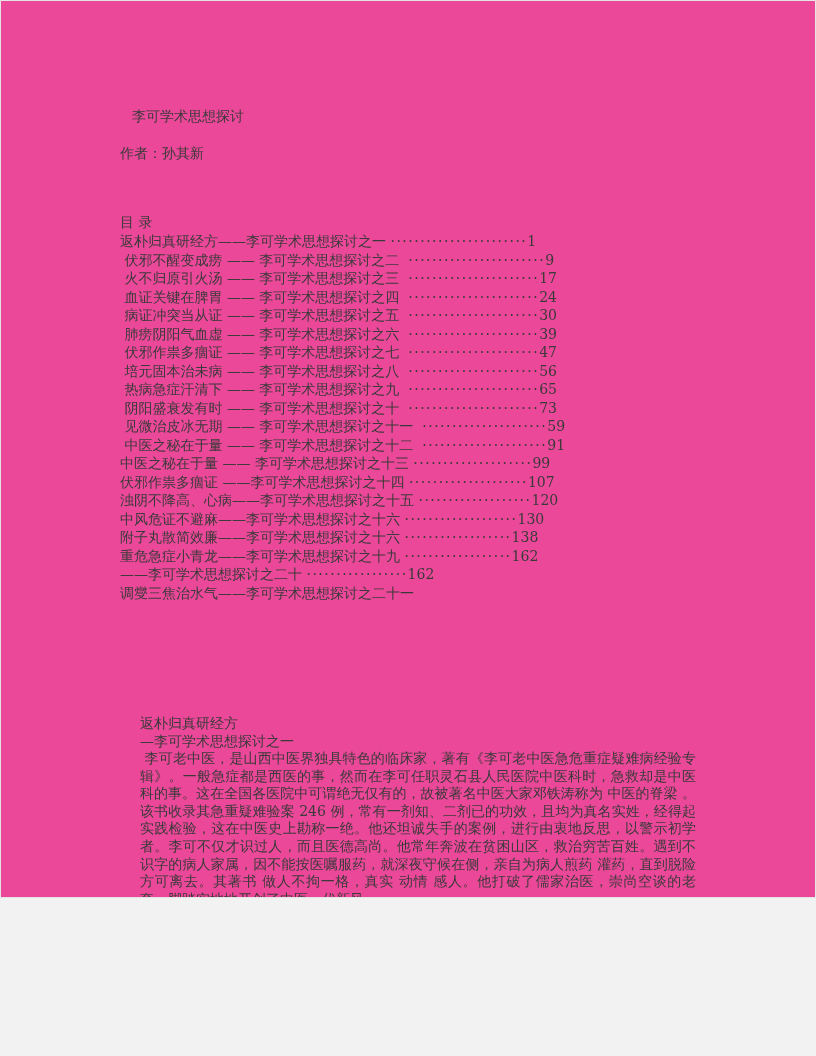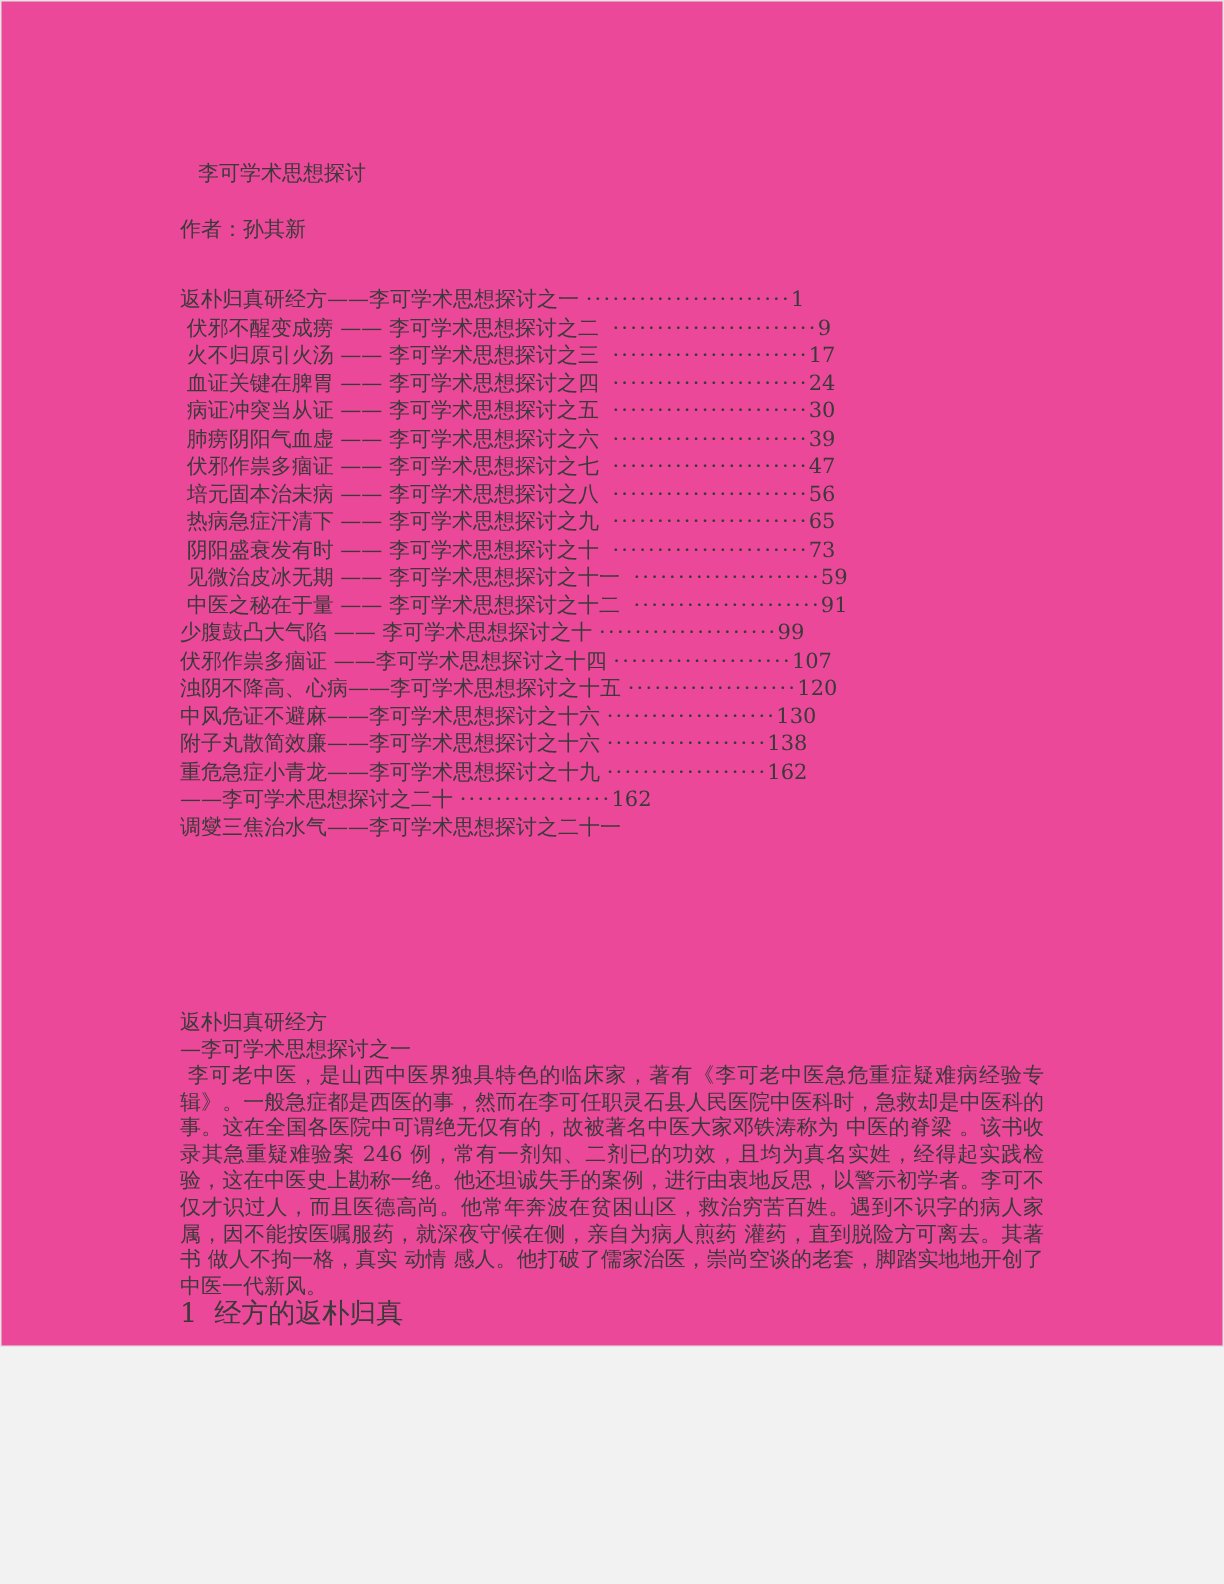--- a/index.html
+++ b/index.html
@@ -36,32 +36,32 @@
     line-height: 19px;
     white-space: pre;
   }
   .toc-heading {
     margin-top: 50px;
     font-size: 14px;
     line-height: 19px;
     white-space: pre;
   }
   .toc-list {
-    margin-top: 28px;
   }
   .toc-row {
     font-size: 14px;
     line-height: 18.5px;
     white-space: pre;
   }
   .toc-dots {
     letter-spacing: 1.5px;
   }
   .article {
     margin-top: 112px;
+    margin-left: 20px;
   }
   .article-title,
   .article-subtitle {
     font-size: 14px;
     line-height: 18px;
     white-space: pre;
   }
   .article-paragraph {
     margin: 0;
     font-size: 14px;
@@ -77,35 +77,36 @@
 </style>
 </head>
 <body>
 
 <div class="page">
   <div class="content">
 
     <div class="doc-title">李可学术思想探讨</div>
     <div class="doc-author">作者：孙其新</div>
 
+    <div class="toc-heading">目 录</div>
 
     <div class="toc-list">
       <div class="toc-row"><span class="toc-label">返朴归真研经方——李可学术思想探讨之一 </span><span class="toc-dots">·······················</span><span class="toc-page">1</span></div>
       <div class="toc-row"><span class="toc-label"> 伏邪不醒变成痨 —— 李可学术思想探讨之二  </span><span class="toc-dots">·······················</span><span class="toc-page">9</span></div>
       <div class="toc-row"><span class="toc-label"> 火不归原引火汤 —— 李可学术思想探讨之三  </span><span class="toc-dots">······················</span><span class="toc-page">17</span></div>
       <div class="toc-row"><span class="toc-label"> 血证关键在脾胃 —— 李可学术思想探讨之四  </span><span class="toc-dots">······················</span><span class="toc-page">24</span></div>
       <div class="toc-row"><span class="toc-label"> 病证冲突当从证 —— 李可学术思想探讨之五  </span><span class="toc-dots">······················</span><span class="toc-page">30</span></div>
       <div class="toc-row"><span class="toc-label"> 肺痨阴阳气血虚 —— 李可学术思想探讨之六  </span><span class="toc-dots">······················</span><span class="toc-page">39</span></div>
       <div class="toc-row"><span class="toc-label"> 伏邪作祟多痼证 —— 李可学术思想探讨之七  </span><span class="toc-dots">······················</span><span class="toc-page">47</span></div>
       <div class="toc-row"><span class="toc-label"> 培元固本治未病 —— 李可学术思想探讨之八  </span><span class="toc-dots">······················</span><span class="toc-page">56</span></div>
       <div class="toc-row"><span class="toc-label"> 热病急症汗清下 —— 李可学术思想探讨之九  </span><span class="toc-dots">······················</span><span class="toc-page">65</span></div>
       <div class="toc-row"><span class="toc-label"> 阴阳盛衰发有时 —— 李可学术思想探讨之十  </span><span class="toc-dots">······················</span><span class="toc-page">73</span></div>
       <div class="toc-row"><span class="toc-label"> 见微治皮冰无期 —— 李可学术思想探讨之十一  </span><span class="toc-dots">·····················</span><span class="toc-page">59</span></div>
       <div class="toc-row"><span class="toc-label"> 中医之秘在于量 —— 李可学术思想探讨之十二  </span><span class="toc-dots">·····················</span><span class="toc-page">91</span></div>
-      <div class="toc-row"><span class="toc-label">少腹鼓凸大气陷 —— 李可学术思想探讨之十 </span><span class="toc-dots">····················</span><span class="toc-page">99</span></div>
+      <div class="toc-row"><span class="toc-label">中医之秘在于量 —— 李可学术思想探讨之十三 </span><span class="toc-dots">····················</span><span class="toc-page">99</span></div>
       <div class="toc-row"><span class="toc-label">伏邪作祟多痼证 ——李可学术思想探讨之十四 </span><span class="toc-dots">····················</span><span class="toc-page">107</span></div>
       <div class="toc-row"><span class="toc-label">浊阴不降高、心病——李可学术思想探讨之十五 </span><span class="toc-dots">···················</span><span class="toc-page">120</span></div>
       <div class="toc-row"><span class="toc-label">中风危证不避麻——李可学术思想探讨之十六 </span><span class="toc-dots">···················</span><span class="toc-page">130</span></div>
       <div class="toc-row"><span class="toc-label">附子丸散简效廉——李可学术思想探讨之十六 </span><span class="toc-dots">··················</span><span class="toc-page">138</span></div>
       <div class="toc-row"><span class="toc-label">重危急症小青龙——李可学术思想探讨之十九 </span><span class="toc-dots">··················</span><span class="toc-page">162</span></div>
       <div class="toc-row"><span class="toc-label">——李可学术思想探讨之二十 </span><span class="toc-dots">·················</span><span class="toc-page">162</span></div>
       <div class="toc-row"><span class="toc-label">调燮三焦治水气——李可学术思想探讨之二十一</span><span class="toc-dots"></span><span class="toc-page"></span></div>
     </div>
 
     <div class="article">

